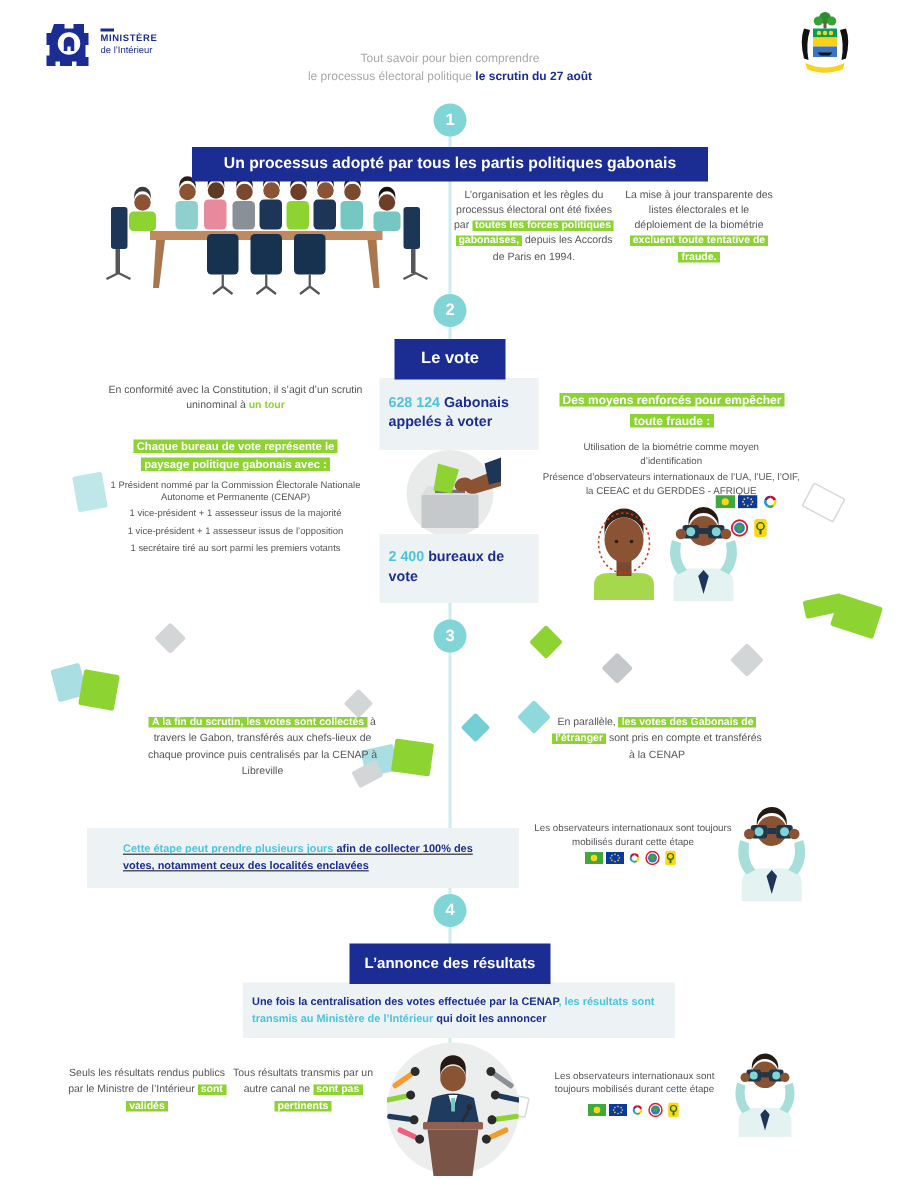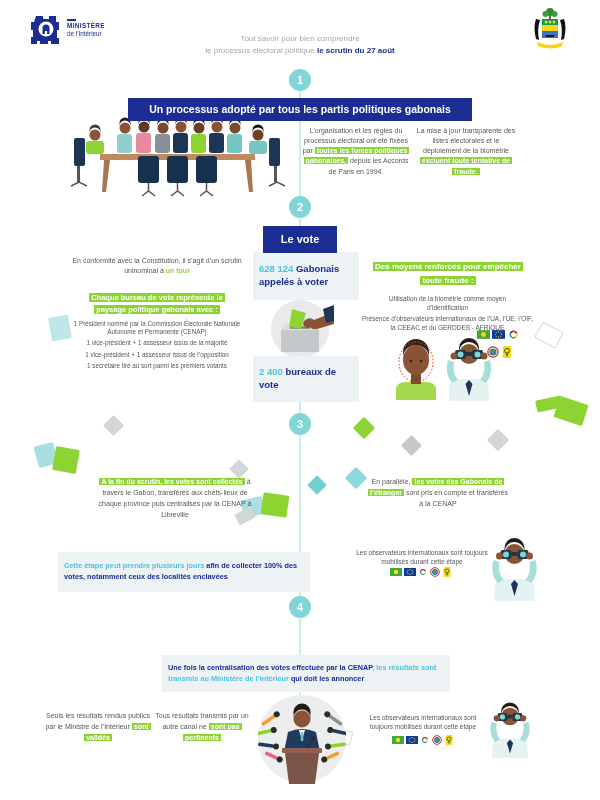--- a/index.html
+++ b/index.html
@@ -281,21 +281,21 @@
   <div class="paper" style="left:310px;top:478px;width:14px;height:14px;background:#74cfd4;transform:rotate(45deg);"></div>
   <div class="paper" style="left:348px;top:470px;width:16px;height:16px;background:#8fd9dc;transform:rotate(45deg);"></div>
   <div class="paper" style="left:242px;top:498px;width:22px;height:18px;background:#a9dfe3;transform:rotate(-12deg);"></div>
   <div class="paper" style="left:262px;top:494px;width:26px;height:22px;background:#8dd433;transform:rotate(8deg);"></div>
   <div class="paper" style="left:236px;top:510px;width:18px;height:12px;background:#d2d6d7;transform:rotate(-28deg);"></div>
 
   <div class="gray-p" style="left:90px;top:477px;width:170px;line-height:1.55;">
     <span class="hl">A la fin du scrutin, les votes sont collectés</span><span> à travers le Gabon, transférés aux chefs-lieux de chaque province puis centralisés par la CENAP à Libreville</span>
   </div>
 
-  <div class="box" style="left:58px;top:552px;width:240px;height:36px;font-size:7.3px;line-height:1.5;padding:2px 6px;">
+  <div class="box" style="left:58px;top:552px;width:240px;height:36px;font-size:7.3px;line-height:1.5;padding:2px 24px;text-decoration:underline;">
     <div><span class="teal-txt">Cette étape peut prendre plusieurs jours </span><span class="dark-txt">afin de collecter 100% des votes, notamment ceux des localités enclavées</span></div>
   </div>
 
   <div class="gray-p" style="left:368px;top:477px;width:140px;line-height:1.55;">
     <span>En parallèle, </span><span class="hl">les votes des Gabonais de l’étranger</span><span> sont pris en compte et transférés à la CENAP</span>
   </div>
 
   <div class="gray-p" style="left:352px;top:548px;width:140px;font-size:6.5px;">Les observateurs internationaux sont toujours mobilisés durant cette étape</div>
 
   <div class="flags" style="left:390px;top:567px;">
@@ -351,20 +351,21 @@
       <circle cx="17.5" cy="21.5" r="3" fill="#7fd4d6"></circle>
       <circle cx="34.5" cy="21.5" r="3" fill="#7fd4d6"></circle>
       <circle cx="11" cy="23" r="3.5" fill="#8a5434"></circle>
       <circle cx="41" cy="23" r="3.5" fill="#8a5434"></circle>
     </svg>
   </div>
 
   <div class="step-circle" style="left:289px;top:596px;">
     <span>4</span>
   </div>
+  <div class="banner" style="left:233px;top:619px;width:134px;height:27px;font-size:10px;">L’annonce des résultats</div>
 
   <div class="box" style="left:162px;top:655px;width:276px;height:33px;font-size:7.3px;line-height:1.5;padding:2px 6px;">
     <div><span class="dark-txt">Une fois la centralisation des votes effectuée par la CENAP</span><span class="teal-txt">, les résultats sont transmis au Ministère de l’Intérieur </span><span class="dark-txt">qui doit les annoncer</span></div>
   </div>
 
   <div class="gray-p" style="left:42px;top:710px;width:112px;line-height:1.6;">
     <span>Seuls les résultats rendus publics par le Ministre de l’Intérieur </span><span class="hl">sont validés</span>
   </div>
   <div class="gray-p" style="left:152px;top:710px;width:100px;line-height:1.6;">
     <span>Tous résultats transmis par un autre canal ne </span><span class="hl">sont pas pertinents</span>

